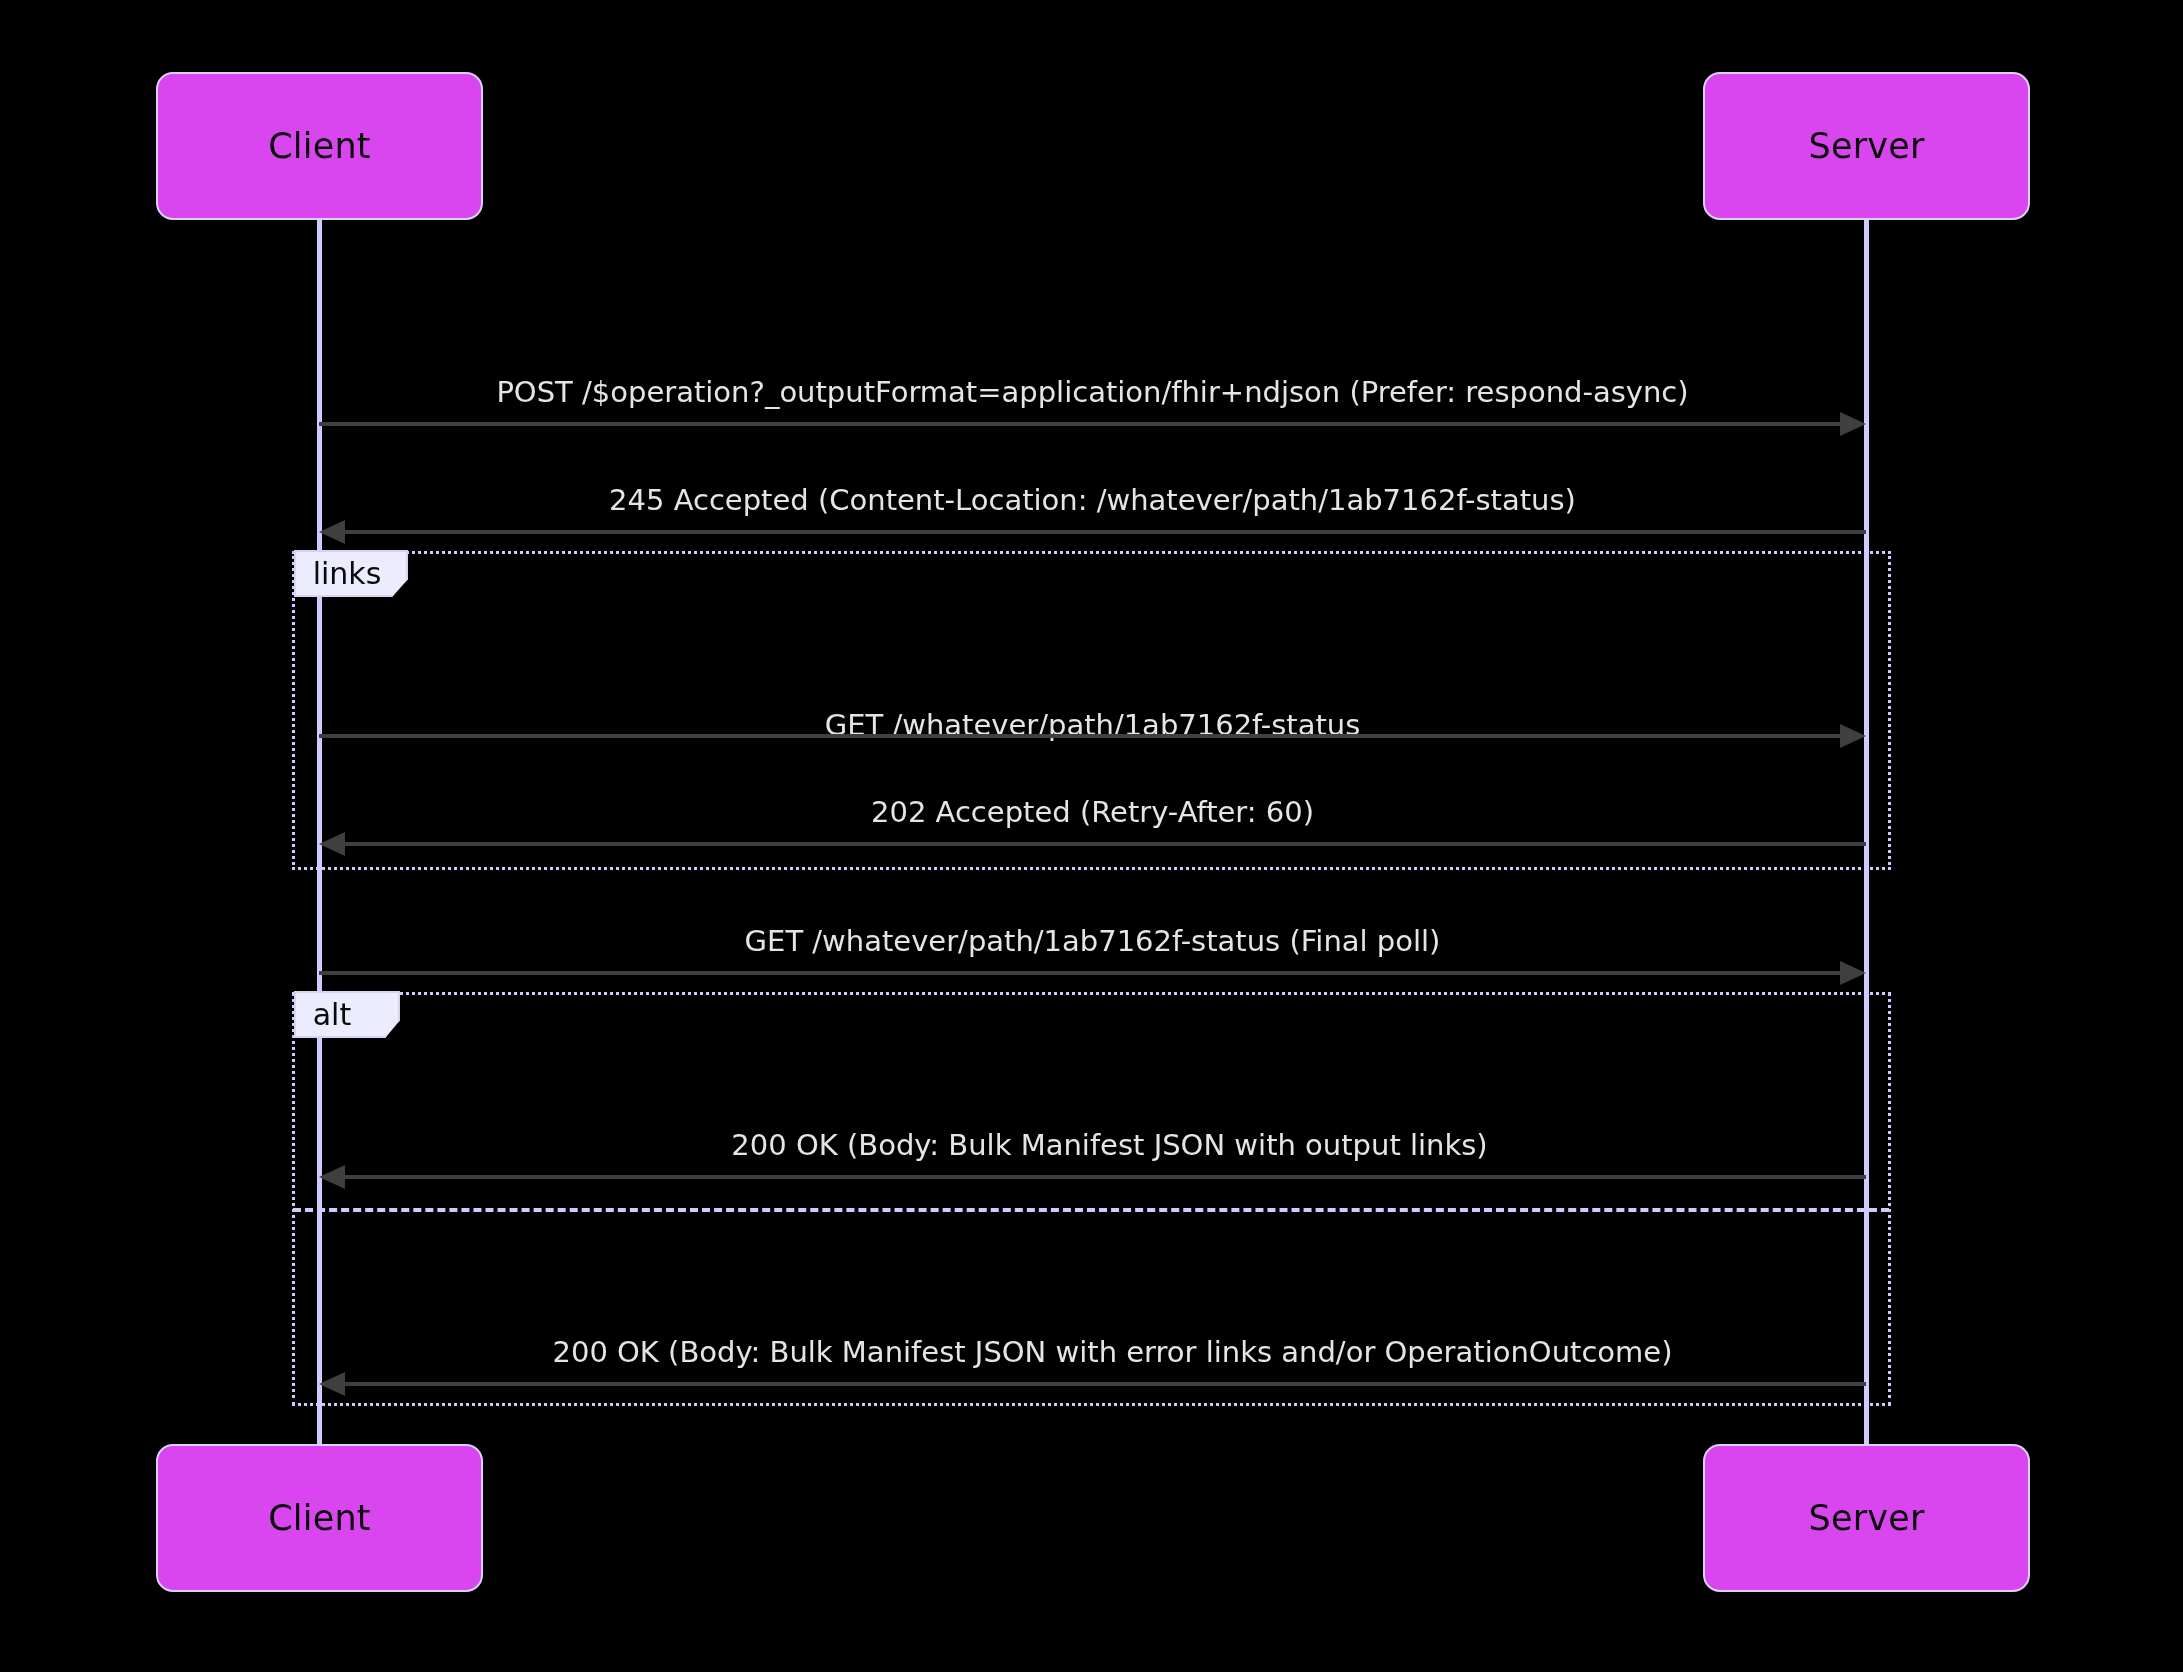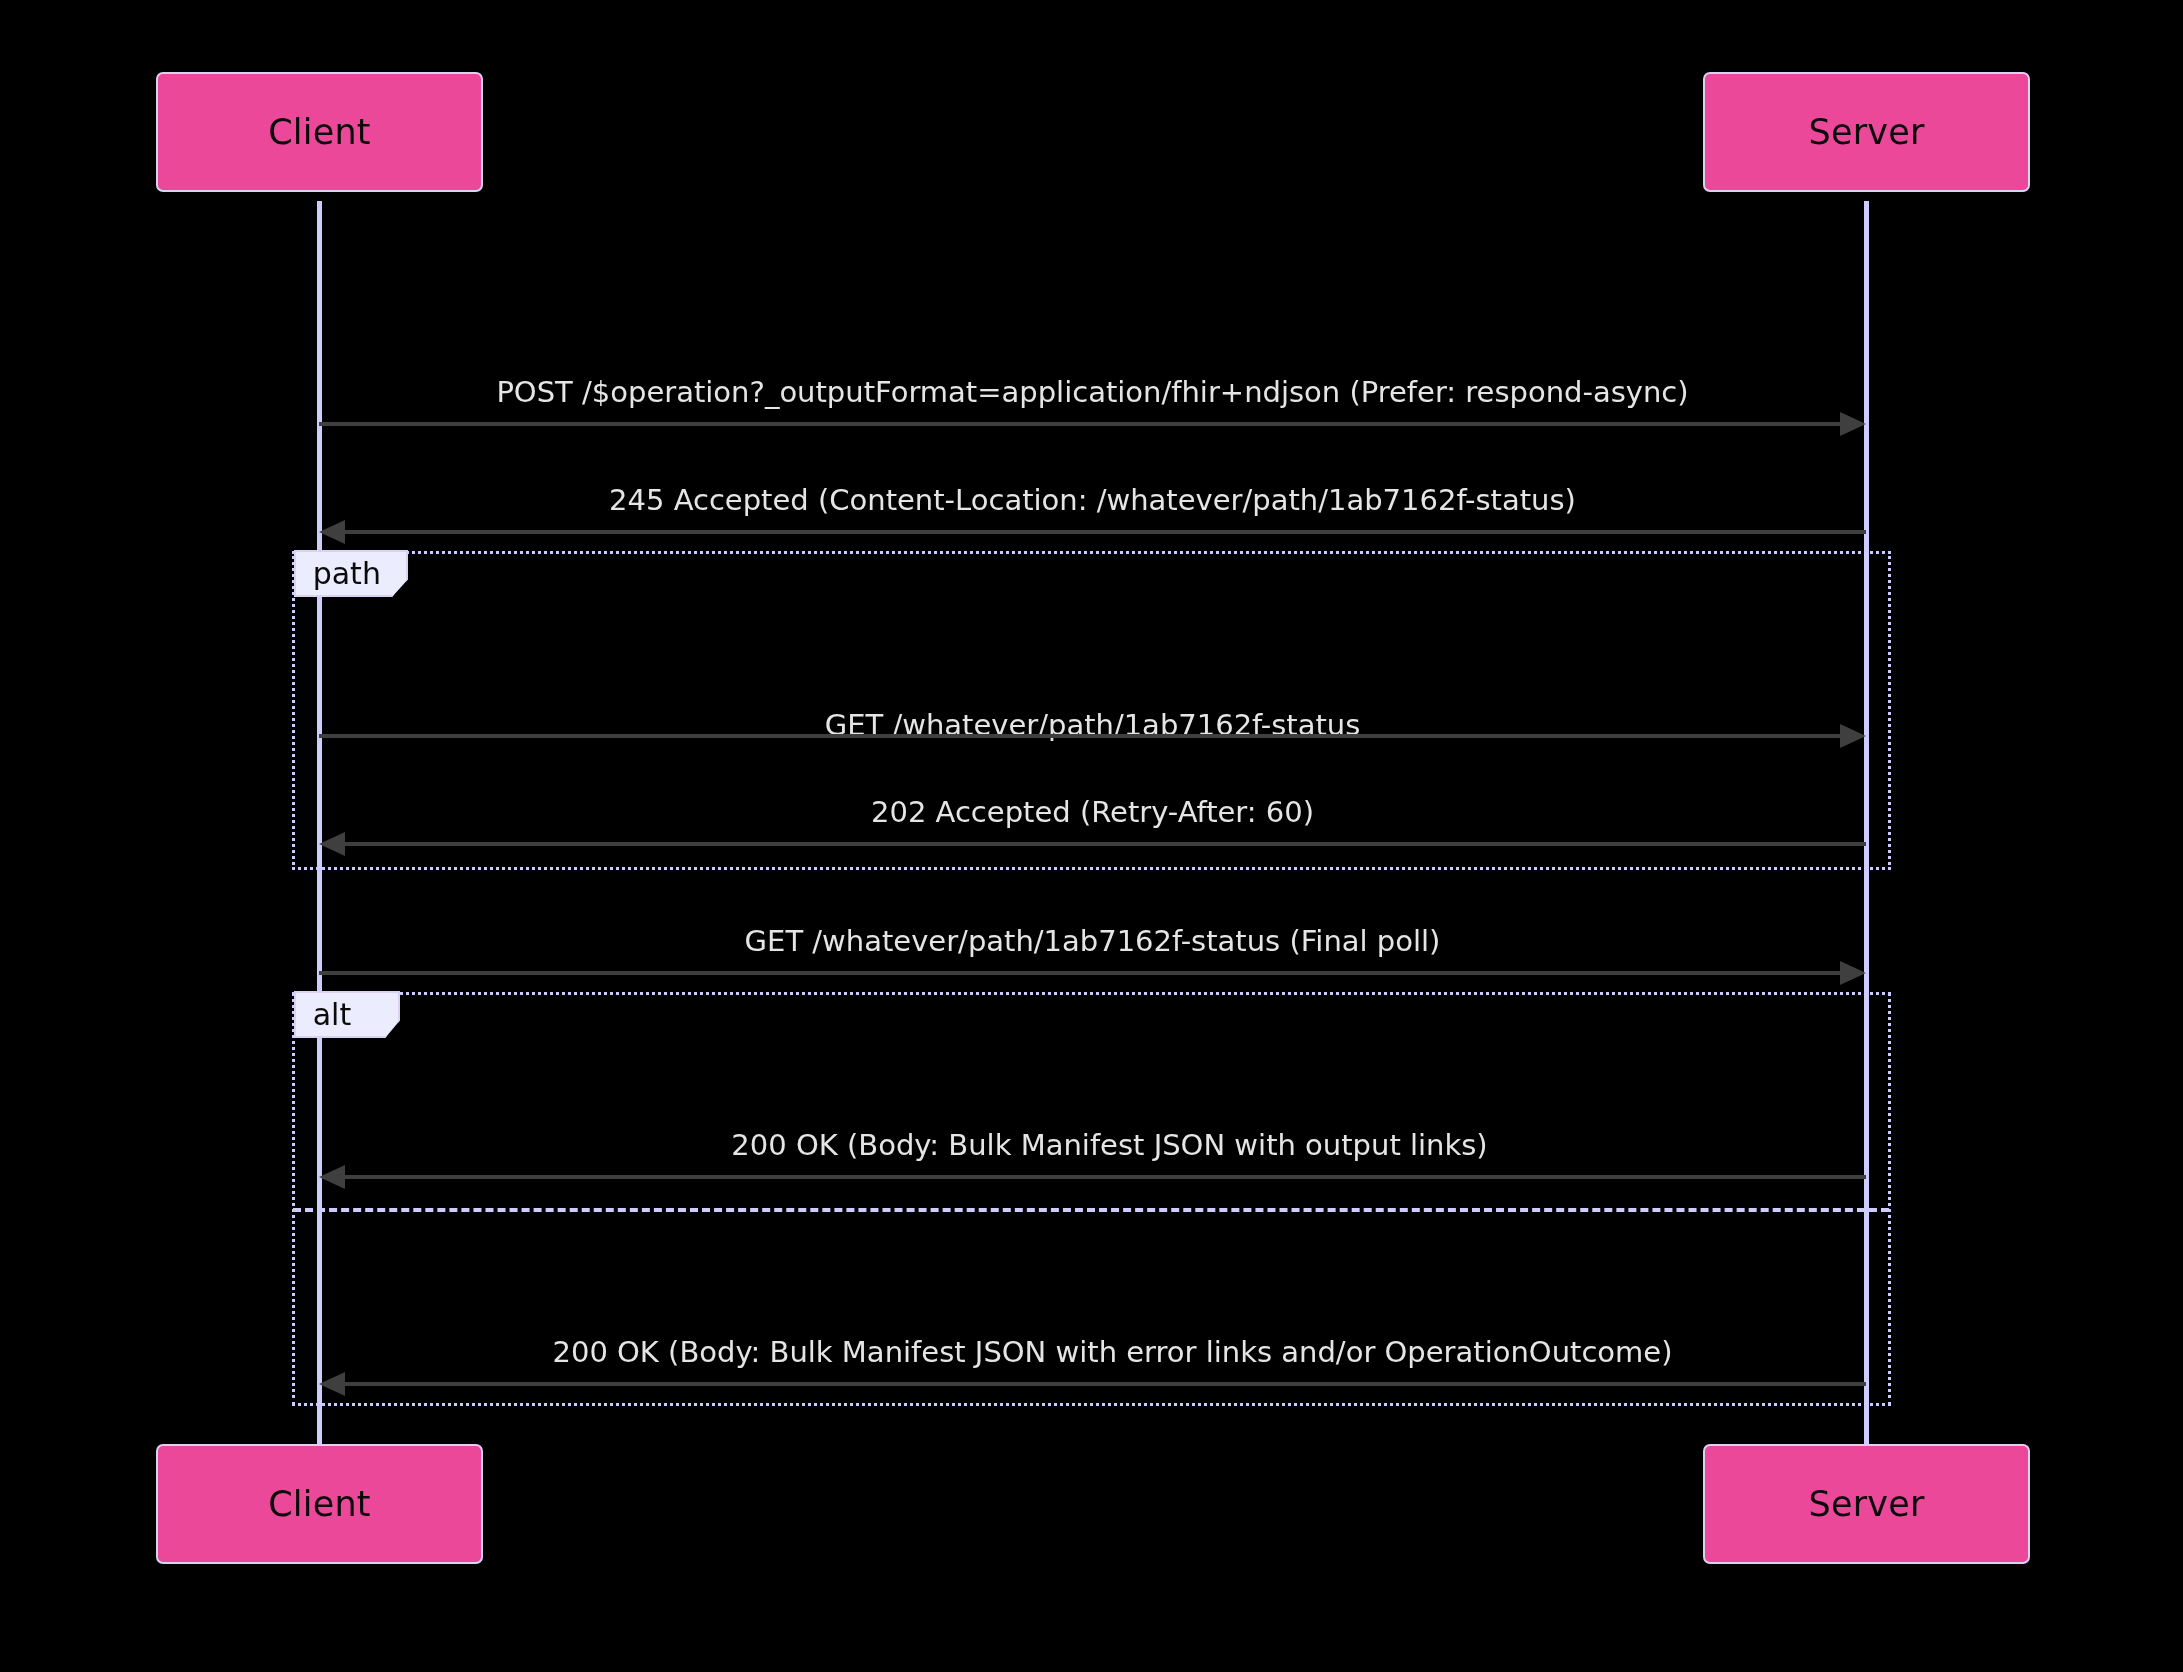--- a/index.html
+++ b/index.html
@@ -4,22 +4,22 @@
 <style>
   html,body{margin:0;padding:0;background:#000;}
   body{
     font-family:"DejaVu Sans", sans-serif;
     width:2183px;height:1672px;position:relative;overflow:hidden;
   }
   #stage{position:absolute;left:0;top:0;width:2183px;height:1672px;background:#000;}
 
   
   .actor-box{
-    position:absolute;width:327px;height:120px;
-    background:#ec4899;border:2.3px solid #D9D2F2;border-radius:7px;
+    position:absolute;width:327px;height:148px;
+    background:#d946ef;border:2.3px solid #D9D2F2;border-radius:17px;
     display:flex;align-items:center;justify-content:center;
     box-sizing:border-box;z-index:6;
   }
   .actor-label{
     font-size:35px;color:#0b0b0b;font-family:"DejaVu Sans",sans-serif;
     letter-spacing:0.2px;white-space:nowrap;
   }
 
   
   .lifeline{
@@ -92,21 +92,21 @@
   </div>
 
   <div class="msg" style="left:319px;top:530px;width:1547px;">
     <div class="msg-text" style="left:50%;top:-47px;">245 Accepted (Content-Location: /whatever/path/1ab7162f-status)</div>
     <div class="msg-line" style="left:26px;width:1521px;"></div>
     <div class="arrow-l" style="left:0px;"></div>
   </div>
 
   <div class="fragment" style="left:292px;top:551px;width:1599px;height:319px;"></div>
   <div class="frag-label" style="left:294px;top:550px;width:114px;">
-    <span>path</span>
+    <span>links</span>
   </div>
 
   <div class="msg" style="left:319px;top:734px;width:1547px;">
     <div class="msg-text" style="left:50%;top:-47px;margin-top:21px;">GET /whatever/path/1ab7162f-status</div>
     <div class="msg-line" style="width:1521px;"></div>
     <div class="arrow-r" style="left:1521px;"></div>
   </div>
 
   <div class="msg" style="left:319px;top:842px;width:1547px;">
     <div class="msg-text" style="left:50%;top:-47px;">202 Accepted (Retry-After: 60)</div>

